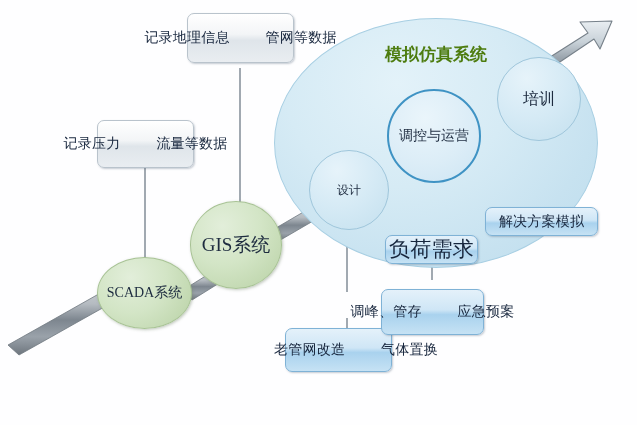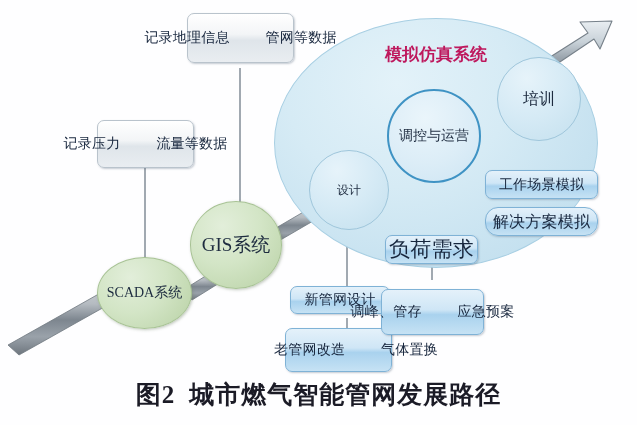--- a/index.html
+++ b/index.html
@@ -84,21 +84,21 @@
 
   
   #sim-ellipse {
     position: absolute;
     border-radius: 50%;
     background: radial-gradient(ellipse at 38% 26%, #e3f2f9 0%, #d6ebf5 40%, #c7e2f0 72%, #bcdcec 100%);
     border: 1px solid #a8cfe3;
   }
   #sim-ellipse-label {
     position: absolute;
-    color: #be185d;
+    color: #4d7c0f;
     font-weight: bold;
     white-space: pre;
   }
 
   
   #caption {
     position: absolute;
     left: 0;
     top: 378px;
     width: 637px;
@@ -189,45 +189,36 @@
     <div class="box box-gray" style="left:97px; top:120px; width:97px; height:48px; font-size:14px;">
       <span>记录压力</span>
       <span>流量等数据</span>
     </div>
 
     <div class="box box-gray" style="left:187px; top:13px; width:107px; height:50px; font-size:14px;">
       <span>记录地理信息</span>
       <span>管网等数据</span>
     </div>
 
-    <div class="box box-blue" style="left:290px; top:286px; width:100px; height:28px; font-size:14px;">
-      <span>新管网设计</span>
-    </div>
 
     <div class="box box-blue" style="left:285px; top:328px; width:107px; height:44px; font-size:14px;padding-left:35px;">
       <span>老管网改造</span>
       <span>气体置换</span>
     </div>
 
     <div class="box box-blue" style="left:385px; top:235px; width:93px; height:29px; font-size:21px;">
       <span>负荷需求</span>
     </div>
 
     <div class="box box-blue" style="left:381px; top:277px; width:103px; height:46px; font-size:14px;margin-top:12px;">
       <span>调峰、管存</span>
       <span>应急预案</span>
     </div>
 
-    <div class="box box-blue" style="left:485px; top:170px; width:113px; height:29px; font-size:14px;">
-      <span>工作场景模拟</span>
-    </div>
-
-    <div class="box box-blue" style="left:485px; top:207px; width:113px; height:29px; font-size:16px;border-radius:13px;">
+
+    <div class="box box-blue" style="left:485px; top:207px; width:113px; height:29px; font-size:14px;">
       <span>解决方案模拟</span>
     </div>
 
   </div>
 
-  <div id="caption">
-    <span class="cap-num">图2</span><span>城市燃气智能管网发展路径</span>
-  </div>
 
 </div>
 
 </body></html>

